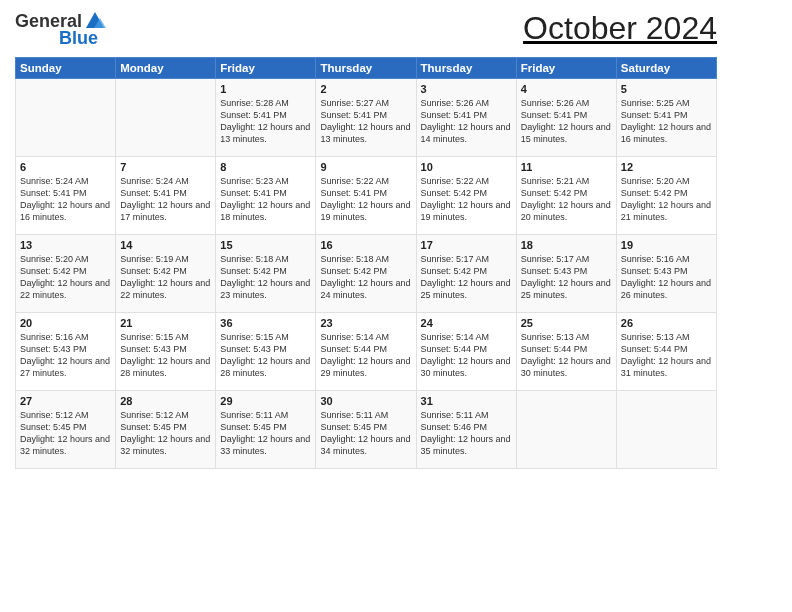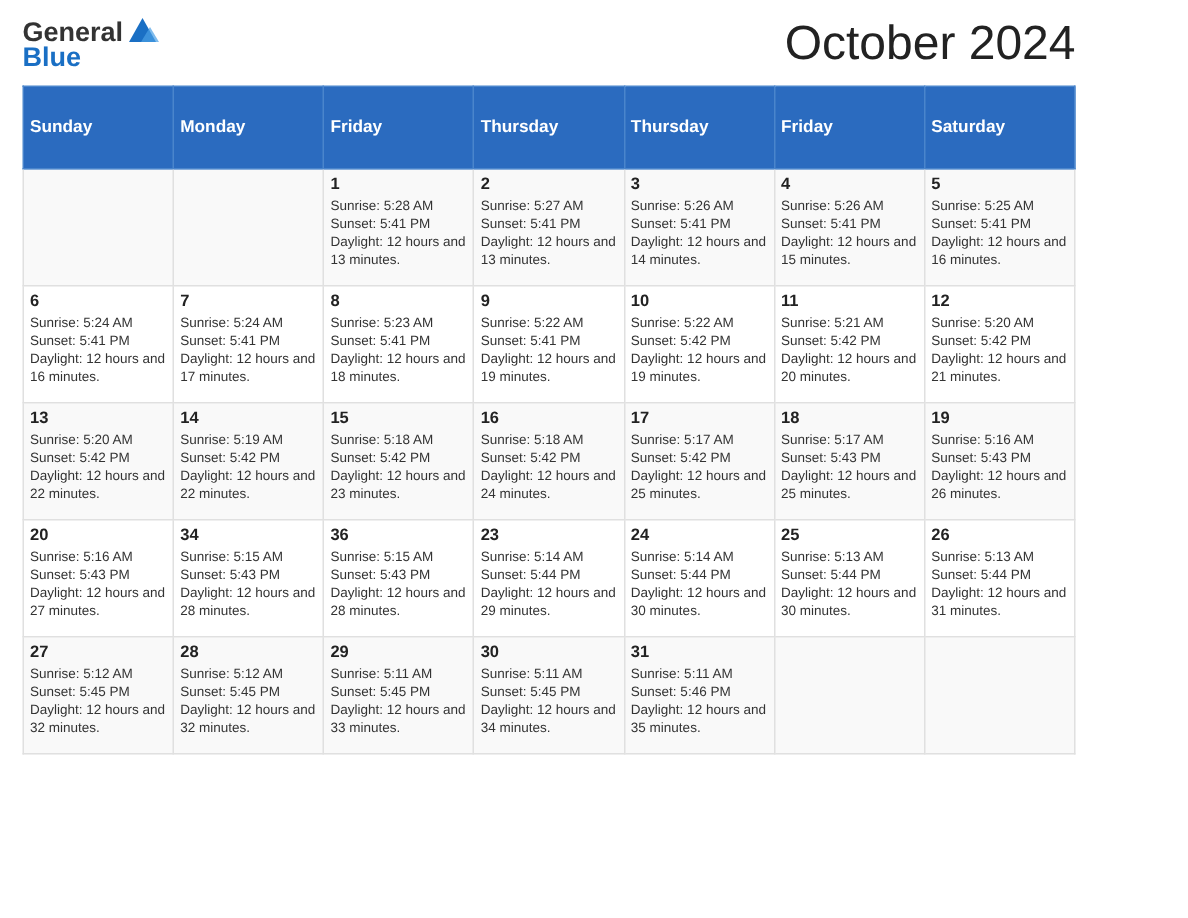--- a/index.html
+++ b/index.html
@@ -40,20 +40,21 @@
       font-weight: bold;
       color: #1a6fc4;
     }
     .logo-icon {
       width: 22px;
       height: 22px;
       margin-left: 2px;
     }
     .title-block {
       text-align: right;
+      text-decoration: underline;
     }
     .month-title {
       font-size: 32px;
       font-weight: 300;
       color: #222;
     }
     .location {
       font-size: 14px;
       color: #555;
     }
@@ -62,21 +63,21 @@
       border-collapse: collapse;
       table-layout: fixed;
     }
     .calendar thead tr {
       background: #2b6bbf;
     }
     .calendar thead th {
       color: #fff;
       font-size: 11.5px;
       font-weight: bold;
-      padding: 21px 4px;
+      padding: 4px 4px;
       text-align: left;
       border: 1px solid #4a85cc;
     }
     .calendar tbody tr {
       border-bottom: 1px solid #ddd;
     }
     .calendar tbody tr:nth-child(odd) {
       background: #f9f9f9;
     }
     .calendar tbody tr:nth-child(even) {
@@ -108,21 +109,21 @@
 <div class="page">
   <div class="header">
     <div class="logo">
       <div class="logo-text">
         <span class="logo-general">General</span>
         <svg class="logo-icon" viewBox="0 0 22 22">
           <polygon points="11,2 20,18 2,18" fill="#1a6fc4"></polygon>
           <polygon points="16,8 22,18 10,18" fill="#4aa0e6" opacity="0.7"></polygon>
         </svg>
       </div>
-      <span class="logo-blue" style="margin-top:-4px;">Blue</span>
+      <span class="logo-blue" style="margin-top:-4px;margin-left:44px;">Blue</span>
     </div>
     <div class="title-block">
       <div class="month-title">October 2024</div>
     </div>
   </div>
 
   <table class="calendar">
     <thead>
       <tr>
       <th>Sunday</th>
@@ -218,21 +219,21 @@
             <div class="day-number">19</div>
             <div class="cell-info">Sunrise: 5:16 AM<br>Sunset: 5:43 PM<br>Daylight: 12 hours and 26 minutes.</div>
           </td>
         </tr>
         <tr>
           <td>
             <div class="day-number">20</div>
             <div class="cell-info">Sunrise: 5:16 AM<br>Sunset: 5:43 PM<br>Daylight: 12 hours and 27 minutes.</div>
           </td>
           <td>
-            <div class="day-number">34</div>
+            <div class="day-number">21</div>
             <div class="cell-info">Sunrise: 5:15 AM<br>Sunset: 5:43 PM<br>Daylight: 12 hours and 28 minutes.</div>
           </td>
           <td>
             <div class="day-number">36</div>
             <div class="cell-info">Sunrise: 5:15 AM<br>Sunset: 5:43 PM<br>Daylight: 12 hours and 28 minutes.</div>
           </td>
           <td>
             <div class="day-number">23</div>
             <div class="cell-info">Sunrise: 5:14 AM<br>Sunset: 5:44 PM<br>Daylight: 12 hours and 29 minutes.</div>
           </td>

